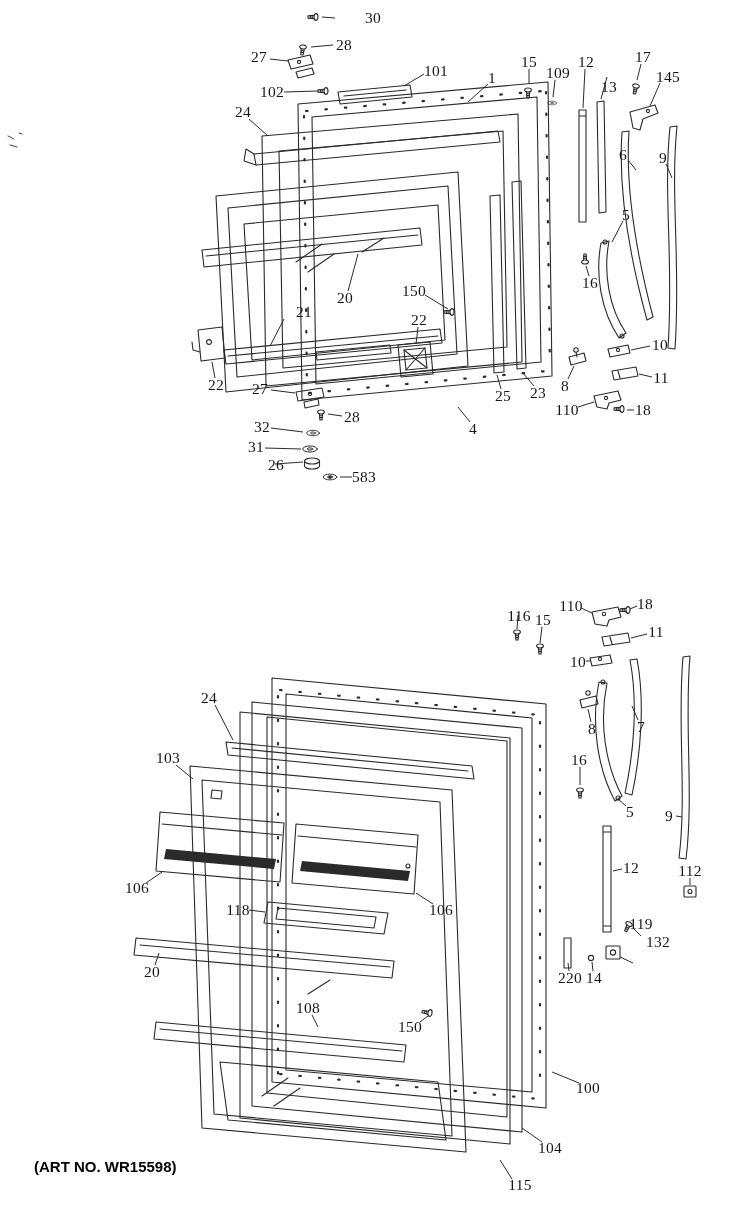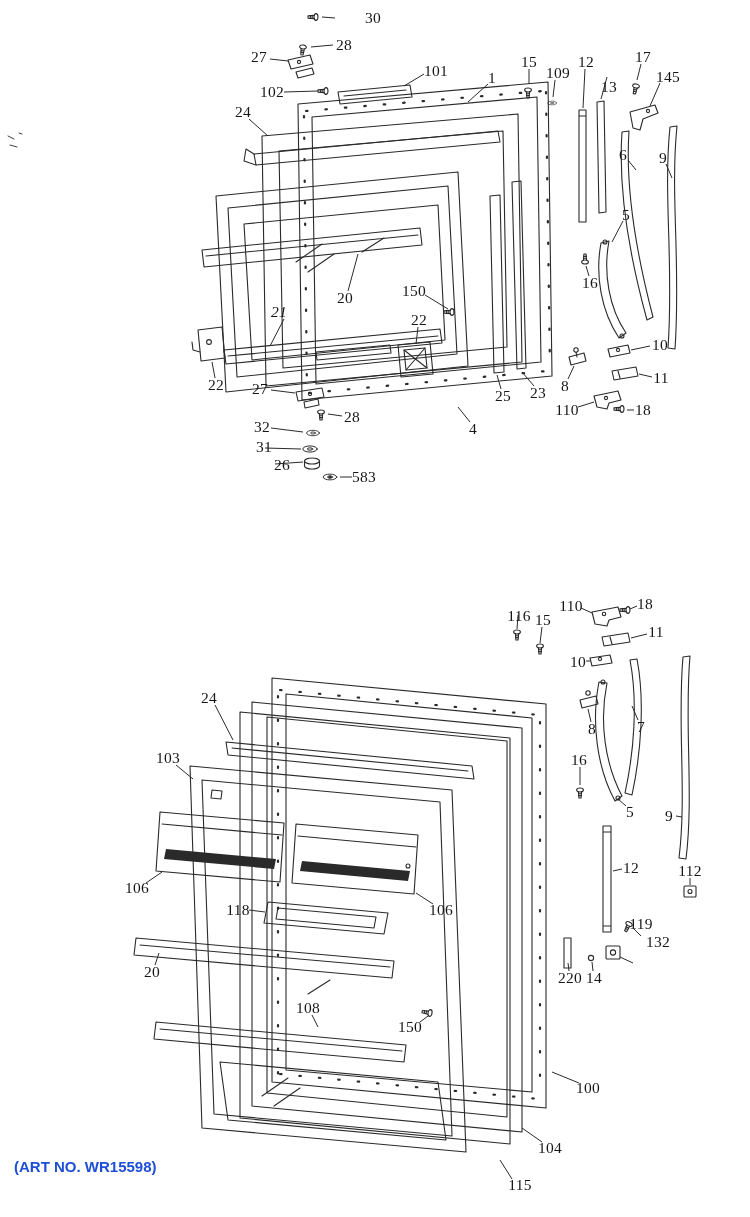--- a/index.html
+++ b/index.html
@@ -6,22 +6,22 @@
   html,body{margin:0;padding:0;background:var(--paper);}
   #stage{position:relative;width:750px;height:1217px;background:var(--paper);overflow:hidden;
          font-family:"Liberation Serif",serif;}
   #art, #leader-lines{position:absolute;left:0;top:0;}
   #art{stroke:var(--ink);fill:none;stroke-width:1.1;stroke-linejoin:round;stroke-linecap:round;}
   #leader-lines{stroke:var(--ink);stroke-width:1;fill:none;}
   .band{fill:var(--ink);stroke:none;}
   .callout{position:absolute;transform:translate(-50%,-50%);
            font:15.5px "Liberation Serif",serif;color:#161616;
            letter-spacing:.3px;white-space:nowrap;}
-  #artno{position:absolute;left:14px;top:1158px;
-         font:bold 15px "Liberation Sans",sans-serif;color:#1d4ed8;}
+  #artno{position:absolute;left:34px;top:1158px;
+         font:bold 15px "Liberation Sans",sans-serif;color:#000000;}
 </style>
 </head>
 <body>
 
 <div id="stage">
 
   <svg id="art" width="750" height="1217" viewBox="0 0 750 1217">
     <defs>
       <g id="screw">
         <ellipse cx="0" cy="0" rx="3.4" ry="2"></ellipse>
@@ -293,36 +293,36 @@
       <span class="callout" style="left: 643px; top: 57px;">17</span>
       <span class="callout" style="left: 668px; top: 77px;">145</span>
       <span class="callout" style="left: 272px; top: 92px;">102</span>
       <span class="callout" style="left: 243px; top: 112px;">24</span>
       <span class="callout" style="left: 623px; top: 155px;">6</span>
       <span class="callout" style="left: 663px; top: 158px;">9</span>
       <span class="callout" style="left: 626px; top: 215px;">5</span>
       <span class="callout" style="left: 590px; top: 283px;">16</span>
       <span class="callout" style="left: 414px; top: 291px;">150</span>
       <span class="callout" style="left: 345px; top: 298px;">20</span>
-      <span class="callout" style="left: 279px; top: 312px; font-style: italic;">21</span>
+      <span class="callout" style="left: 304px; top: 312px;">21</span>
       <span class="callout" style="left: 419px; top: 320px;">22</span>
       <span class="callout" style="left: 216px; top: 385px;">22</span>
       <span class="callout" style="left: 260px; top: 389px;">27</span>
       <span class="callout" style="left: 503px; top: 396px;">25</span>
       <span class="callout" style="left: 538px; top: 393px;">23</span>
       <span class="callout" style="left: 473px; top: 429px;">4</span>
       <span class="callout" style="left: 565px; top: 386px;">8</span>
       <span class="callout" style="left: 660px; top: 345px;">10</span>
       <span class="callout" style="left: 661px; top: 378px;">11</span>
       <span class="callout" style="left: 567px; top: 410px;">110</span>
       <span class="callout" style="left: 643px; top: 410px;">18</span>
       <span class="callout" style="left: 352px; top: 417px;">28</span>
       <span class="callout" style="left: 262px; top: 427px;">32</span>
-      <span class="callout" style="left: 264px; top: 447px;">31</span>
-      <span class="callout" style="left: 282px; top: 465px;">26</span>
+      <span class="callout" style="left: 256px; top: 447px;">31</span>
+      <span class="callout" style="left: 276px; top: 465px;">26</span>
       <span class="callout" style="left: 364px; top: 477px;">583</span>
       <span class="callout" style="left: 519px; top: 608px; margin-top: 8px;">116</span>
       <span class="callout" style="left: 543px; top: 620px;">15</span>
       <span class="callout" style="left: 571px; top: 606px;">110</span>
       <span class="callout" style="left: 645px; top: 604px;">18</span>
       <span class="callout" style="left: 656px; top: 632px;">11</span>
       <span class="callout" style="left: 578px; top: 662px;">10</span>
       <span class="callout" style="left: 592px; top: 729px;">8</span>
       <span class="callout" style="left: 641px; top: 727px;">7</span>
       <span class="callout" style="left: 209px; top: 698px;">24</span>

